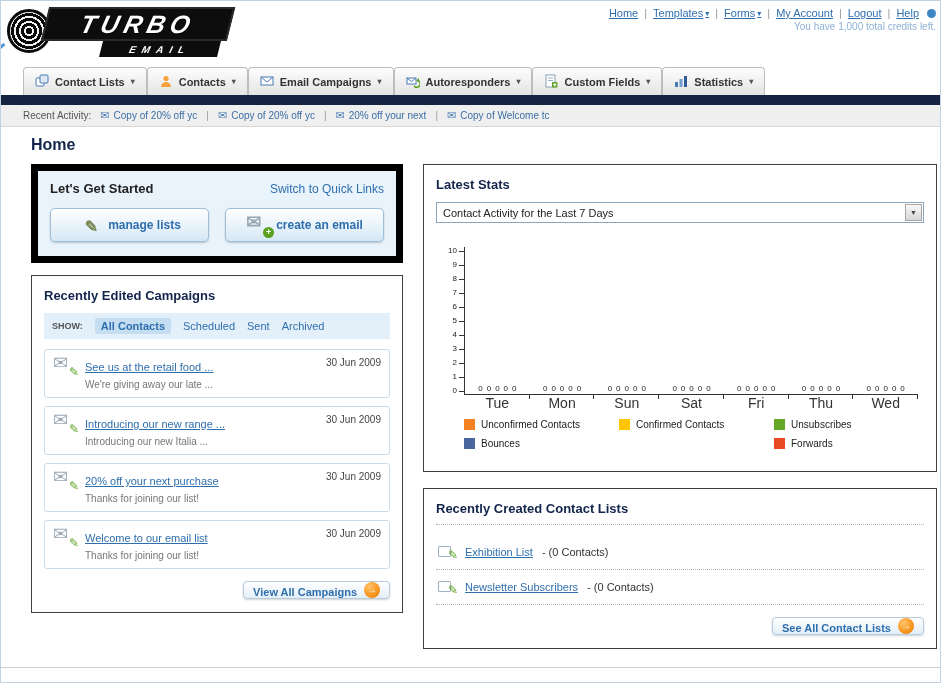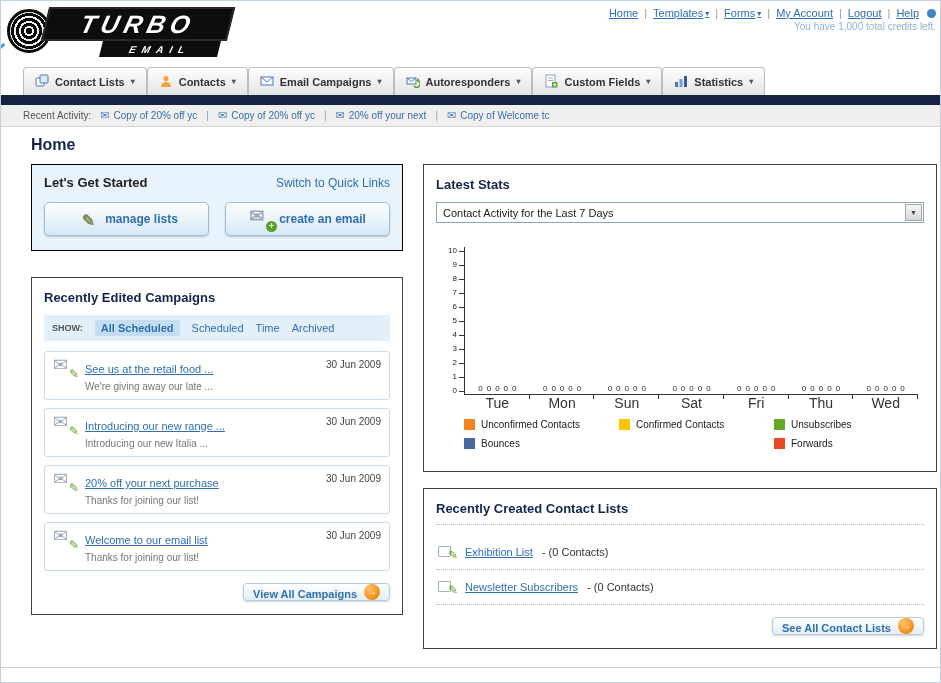--- a/index.html
+++ b/index.html
@@ -52,21 +52,21 @@
   .activity-bar .sep { color:#9a9a9a; }
 
   
   .content { position:absolute; top:127px; left:0; right:0; }
   h1.page-title { margin:8px 0 10px 30px; font-size:16px; color:#13254c; font-weight:bold; }
   .columns { display:flex; gap:20px; padding:0 30px; align-items:flex-start; }
   .left-col { width:372px; flex:none; }
   .right-col { flex:1; }
 
   
-  .get-started { background:#e9f3fb; border:1px solid #000000; padding:10px 12px 14px; margin-bottom:26px; }
+  .get-started { background:#e9f3fb; border:7px solid #000000; padding:10px 12px 14px; margin-bottom:12px; }
   .gs-head { display:flex; justify-content:space-between; align-items:center; }
   .gs-title { font-size:13px; font-weight:bold; color:#222; }
   .gs-switch { font-size:12px; color:#2f6fae; cursor:pointer; }
   .gs-buttons { display:flex; gap:16px; margin-top:12px; }
   .btn-big { flex:1; height:34px; display:flex; align-items:center; justify-content:center; gap:8px;
     background:linear-gradient(#ffffff,#d5e8f6); border:1px solid #9dbfda; border-radius:5px;
     box-shadow:0 1px 2px rgba(0,0,0,.2); color:#2f6fae; font-weight:bold; font-size:12px; cursor:pointer; }
   .icon-stack { position:relative; width:22px; height:18px; }
   .icon-stack .env { position:absolute; left:0; top:-3px; font-size:18px; color:#9aa8b5; line-height:1; }
   .icon-stack .pen { position:absolute; right:-4px; bottom:-3px; font-size:12px; color:#5aa01e; line-height:1; }
@@ -280,23 +280,23 @@
                 </span>
               <span>create an email</span>
             </div>
           </div>
         </section>
 
         <section class="panel">
           <div class="panel-title">Recently Edited Campaigns</div>
           <div class="show-row">
             <span class="show-label">SHOW:</span>
-            <a class="show-tab selected">All Scheduled</a>
+            <a class="show-tab selected">All Contacts</a>
             <a class="show-tab">Scheduled</a>
-            <a class="show-tab">Time</a>
+            <a class="show-tab">Sent</a>
             <a class="show-tab">Archived</a>
           </div>
           <div class="camp-list">
 
             <div class="camp-item">
               <span class="icon-stack">
                   <span class="env">✉</span>
                   <span class="pen">✎</span>
                 </span>
               <div>

